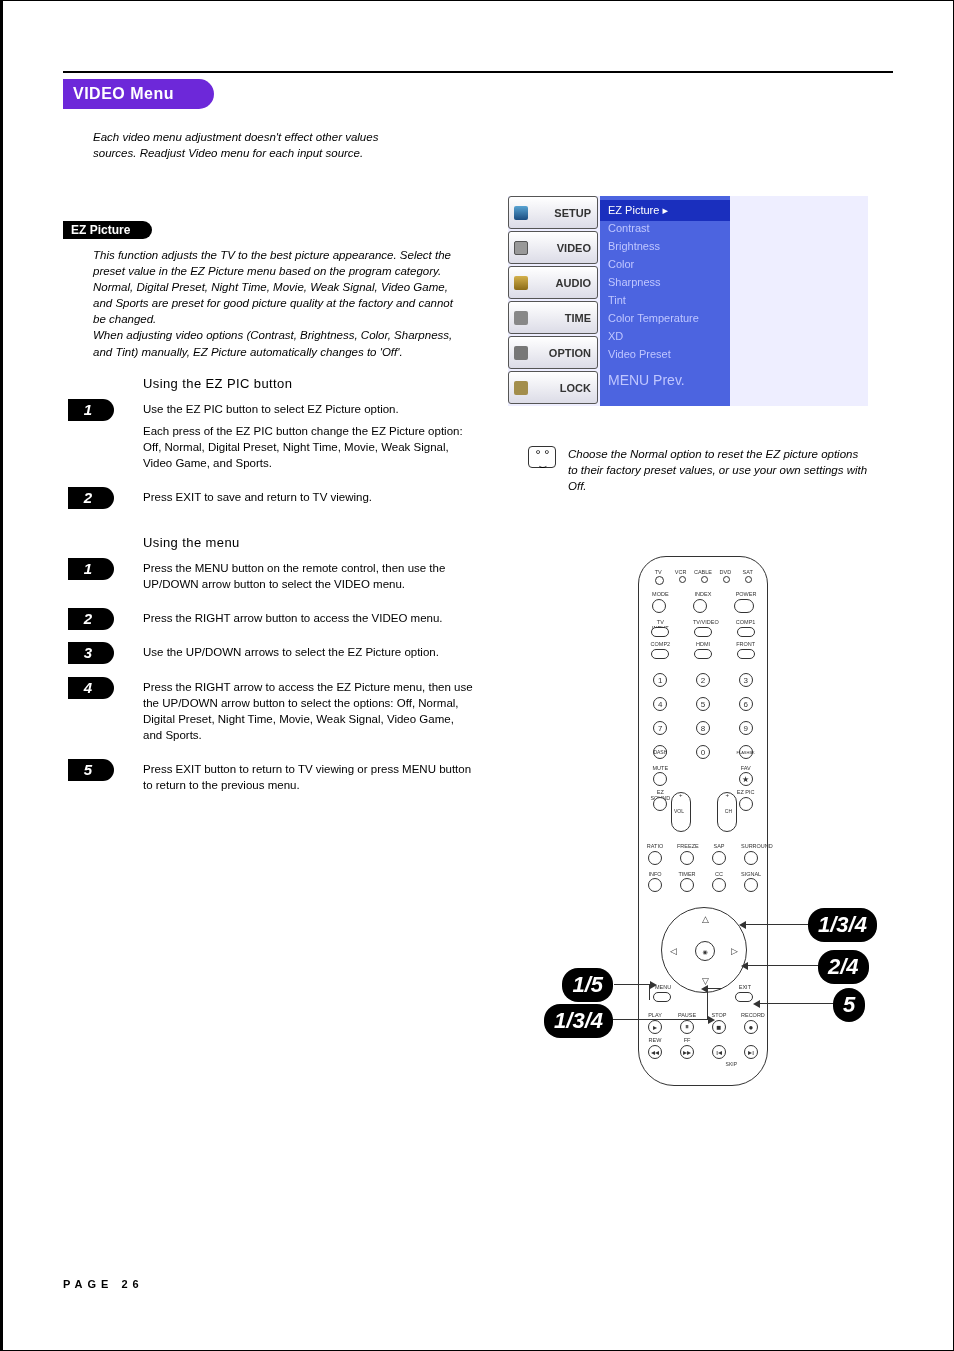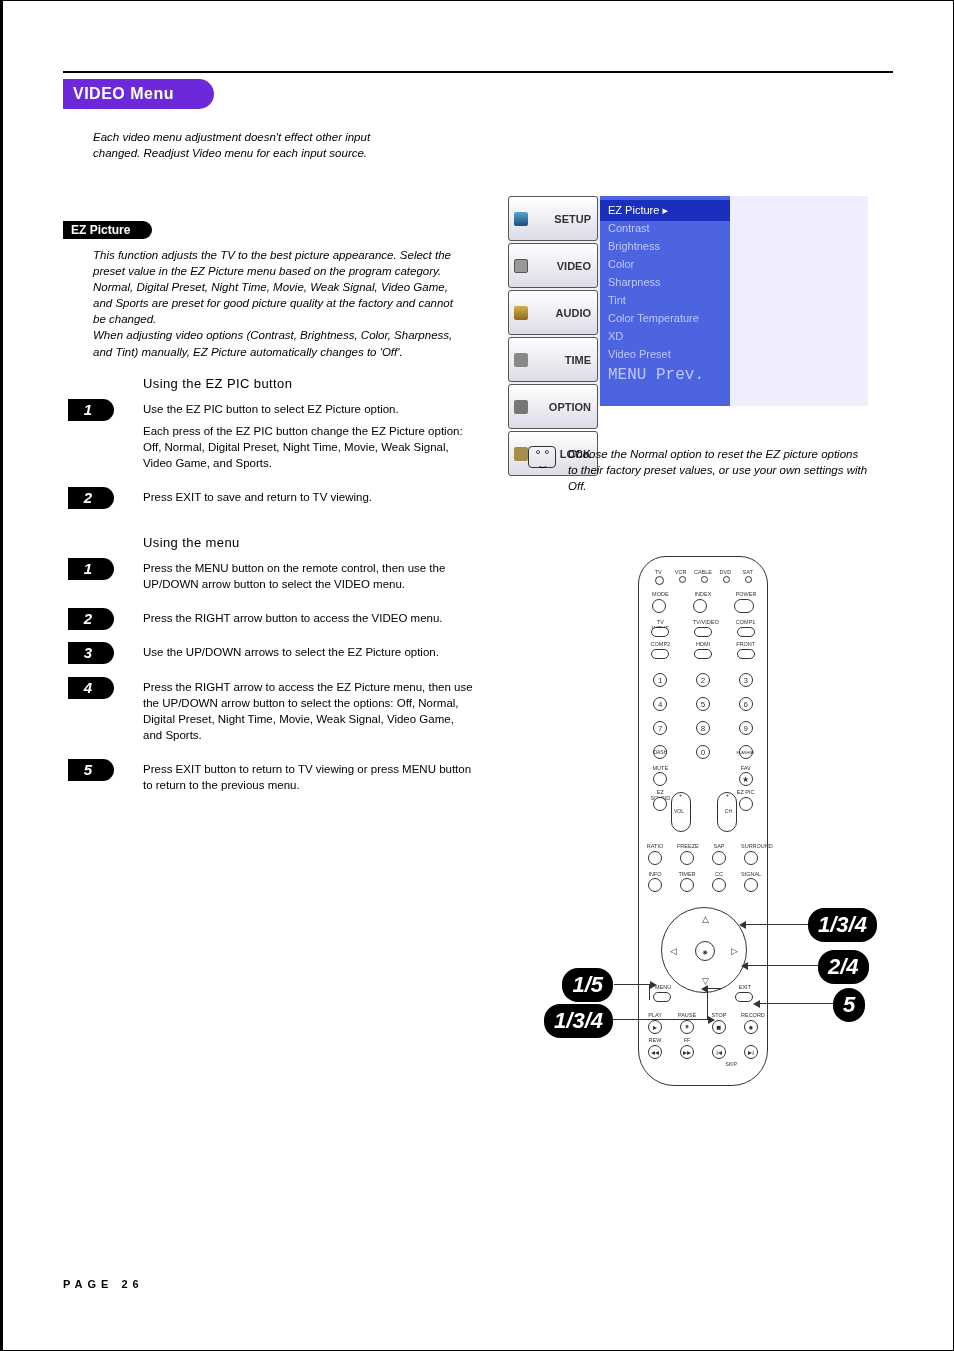--- a/index.html
+++ b/index.html
@@ -111,21 +111,21 @@
     width: 360px;
     height: 210px;
     background: #eef;
     font-family: Arial, sans-serif;
   }
   .osd-tabs {
     float: left;
     width: 90px;
   }
   .osd-tab {
-    height: 45px;
+    height: 33px;
     border: 1px solid #555;
     background: linear-gradient(#fff,#dcdce7);
     display: flex;
     align-items: center;
     justify-content: flex-end;
     padding-right: 6px;
     font-size: 11px;
     font-weight: bold;
     color: #333;
     margin-bottom: 2px;
@@ -141,21 +141,21 @@
     font-size: 11px;
     padding: 6px 8px;
     height: 210px;
     margin-left:2px;
   }
   .osd-col.first { width: 130px; }
   .osd-col.second { width: 120px; }
   .osd-col div { padding: 3px 0; }
   .osd-col .active { background: #1a2fbe; color: #fff; margin: -2px -8px; padding: 4px 8px; }
   .check::before { content: "✓ "; }
-  .prev { font-size: 16px; font-family: Liberation Mono, monospace; }
+  .prev { margin-top: 6px; font-size: 14px; }
   .arrow-r::after{content:"  ▸";color:#fff;}
 
   .tip {
     position: absolute;
     right: 85px;
     top: 445px;
     width: 300px;
     font-style: italic;
     line-height: 1.4;
   }
@@ -242,21 +242,21 @@
   }
 </style>
 </head>
 <body>
 
 <div class="page">
   <div class="inner-rule"></div>
 
   <div class="section-title">VIDEO Menu</div>
 
-  <div class="intro">Each video menu adjustment doesn't effect other input changed. Readjust Video menu for each input source.</div>
+  <div class="intro">Each video menu adjustment doesn't effect other values sources. Readjust Video menu for each input source.</div>
 
   <div class="left-col">
     <div class="pill">EZ Picture</div>
     <div class="body-block" style="white-space:pre-line;">This function adjusts the TV to the best picture appearance. Select the preset value in the EZ Picture menu based on the program category.
 Normal, Digital Preset, Night Time, Movie, Weak Signal, Video Game, and Sports are preset for good picture quality at the factory and cannot be changed.
 When adjusting video options (Contrast, Brightness, Color, Sharpness, and Tint) manually, EZ Picture automatically changes to 'Off'.</div>
 
     <div class="sub-heading">Using the EZ PIC button</div>
 
     <div class="step">

